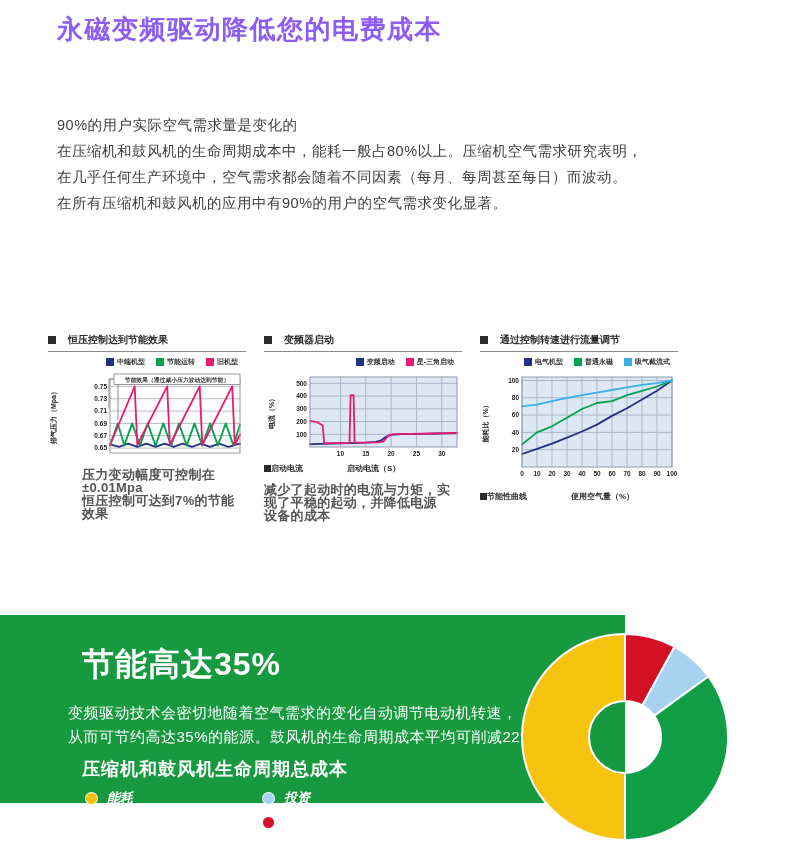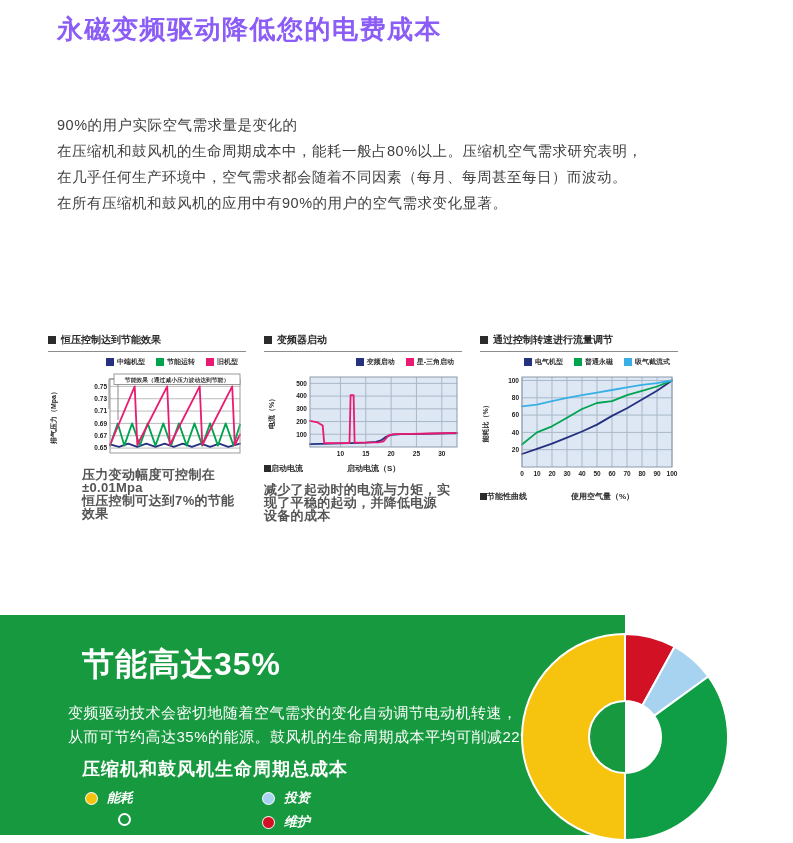--- a/index.html
+++ b/index.html
@@ -5,33 +5,33 @@
   html,body{margin:0;padding:0;background:#fff;}
   body{font-family:"Liberation Sans","DejaVu Sans",sans-serif;}
   .canvas{position:relative;width:793px;height:843px;background:#fff;overflow:hidden;}
 
   .title{position:absolute;left:57px;top:12px;font-size:26px;font-weight:bold;letter-spacing:1.5px;}
 
   .intro{position:absolute;left:57px;top:112px;font-size:14.5px;color:#3f3f3f;line-height:26px;letter-spacing:0.5px;}
 
   .panel{position:absolute;top:333px;width:198px;}
   #panel-0{left:48px;} #panel-1{left:264px;} #panel-2{left:480px;}
-  .panel-header{display:flex;align-items:center;gap:5px;font-size:10px;font-weight:bold;color:#2b2b2b;border-bottom:1.5px solid #8c8c8c;padding-bottom:4px;}
+  .panel-header{display:flex;align-items:center;gap:12px;font-size:10px;font-weight:bold;color:#2b2b2b;border-bottom:1.5px solid #8c8c8c;padding-bottom:4px;}
   .bsq{width:8px;height:8px;background:#2b2b2b;display:inline-block;flex:0 0 auto;}
   .bsq.sm{width:7px;height:7px;}
   .legend-row{display:flex;justify-content:flex-end;gap:11px;font-size:7px;font-weight:bold;color:#333;margin-top:5px;padding-right:8px;align-items:center;height:10px;}
   .legend-row .item{display:flex;align-items:center;gap:3px;white-space:nowrap;}
   .sw{width:8px;height:8px;display:inline-block;flex:0 0 auto;}
   .panel svg{display:block;margin-top:6px;}
   .bottom-row{display:flex;align-items:center;font-size:8px;font-weight:bold;color:#2b2b2b;margin-top:2px;}
   .bottom-row .xlab{margin-left:44px;}
   .caption{margin-top:9px;font-size:13px;font-weight:bold;color:#555;line-height:13px;letter-spacing:0.3px;}
   .caption.c-indent{padding-left:34px;}
 
-  .banner{position:absolute;left:0;top:615px;width:625px;height:220px;z-index:1;}
+  .banner{position:absolute;left:0;top:615px;width:625px;height:188px;z-index:1;}
   .b-heading{position:absolute;left:82px;top:28px;color:#fff;font-size:32px;font-weight:bold;letter-spacing:1px;}
   .b-body{position:absolute;left:68px;top:86px;color:#fff;font-size:15px;line-height:24px;letter-spacing:0.5px;}
   .b-sub{position:absolute;left:82px;top:142px;color:#fff;font-size:18px;font-weight:bold;letter-spacing:1px;}
   .bl-item{position:absolute;display:flex;align-items:center;gap:9px;color:#fff;font-size:13px;font-weight:bold;font-style:italic;}
   .dot{width:13px;height:13px;border-radius:50%;box-sizing:border-box;flex:0 0 auto;}
   #bl-0{left:85px;top:174px;} #bl-1{left:85px;top:198px;flex-direction:column;}
   #bl-2{left:262px;top:174px;} #bl-3{left:262px;top:198px;}
   #donut-svg{position:absolute;left:520px;top:632px;z-index:2;}
 </style>
 </head>

